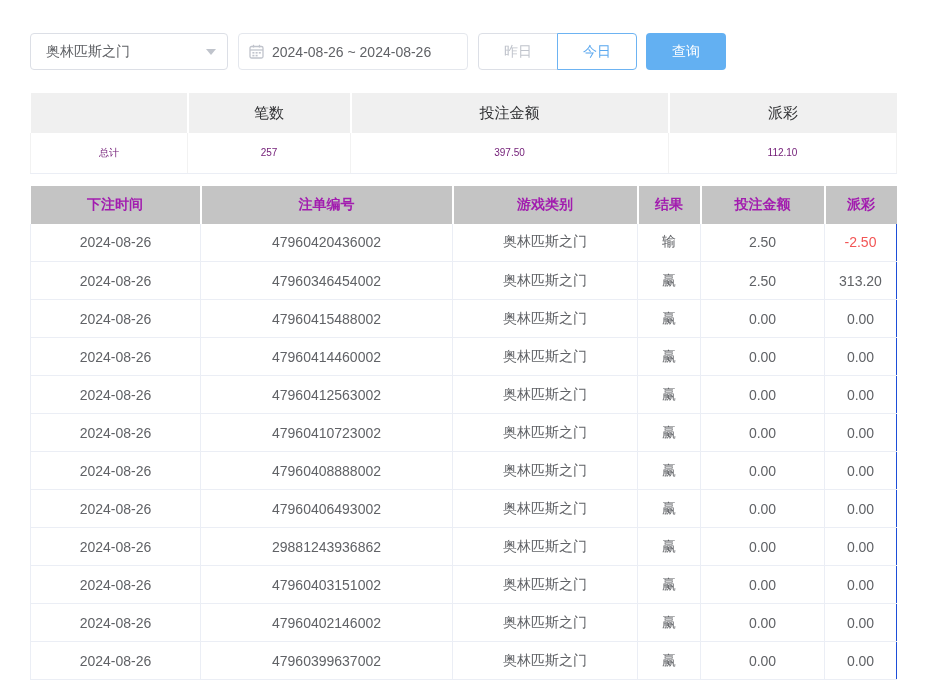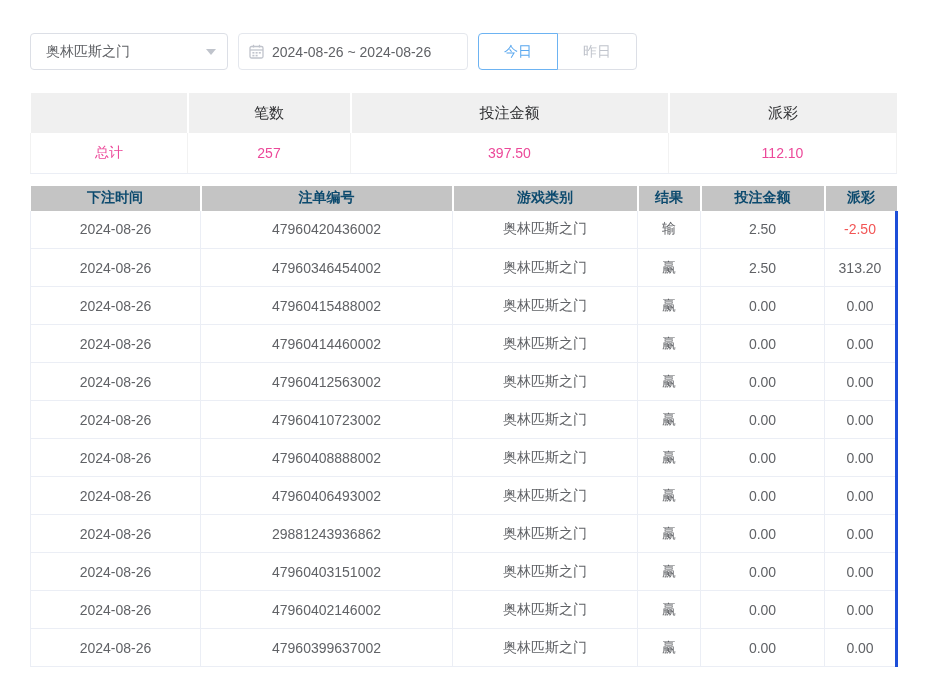--- a/index.html
+++ b/index.html
@@ -111,47 +111,47 @@
   .summary-table th {
     background: #f0f0f0;
     color: #303133;
     font-size: 15px;
     height: 40px;
     border-right: 2px solid #fff;
   }
   .summary-table th:last-child { border-right: none; }
   .summary-table td {
     height: 40px;
-    font-size: 14px;
-    color: #ec4899;
+    font-size: 10px;
+    color: #701a75;
     border-bottom: 1px solid #ebeef5;
     border-right: 1px solid #f2f2f2;
   }
   .summary-table td:first-child { border-left: 1px solid #f2f2f2; }
   .summary-table td:last-child { border-right: 1px solid #f2f2f2; }
 
   .records-table { margin-top: 12px; }
   .records-table th {
     background: #c4c4c4;
-    color: #0c4a6e;
+    color: #a21caf;
     font-size: 14px;
     font-weight: bold;
-    height: 25px;
+    height: 38px;
     border-right: 2px solid #fff;
   }
   .records-table th:last-child { border-right: none; }
   .records-table td {
     height: 38px;
     font-size: 14px;
     color: #606266;
     border-bottom: 1px solid #ebeef5;
     border-right: 1px solid #ebeef5;
   }
   .records-table td:first-child { border-left: 1px solid #ebeef5; margin-top: 47px; }
-  .records-table td:last-child { border-right: 3px solid #1d4ed8; margin-top: 12px; }
+  .records-table td:last-child { border-right: 1px solid #1d4ed8; margin-top: 12px; }
   .records-table td.neg { color: #f25555; }
 </style>
 </head>
 <body>
 
 <div class="panel">
 
 
   <div class="filters">
 
@@ -175,24 +175,25 @@
           <rect x="6.6" y="8" width="2" height="1.6" fill="#c0c4cc"></rect>
           <rect x="9.8" y="8" width="2" height="1.6" fill="#c0c4cc"></rect>
           <rect x="3.4" y="10.8" width="2" height="1.6" fill="#c0c4cc"></rect>
           <rect x="6.6" y="10.8" width="2" height="1.6" fill="#c0c4cc"></rect>
         </svg>
       </span>
       <span>2024-08-26 ~ 2024-08-26</span>
     </div>
 
     <div class="btn-group">
+      <button class="qbtn">昨日</button>
       <button class="qbtn active">今日</button>
-      <button class="qbtn">昨日</button>
     </div>
 
+    <button class="search-btn">查询</button>
   </div>
 
   <table class="summary-table">
     <colgroup>
       <col style="width:157px">
         <col style="width:163px">
         <col style="width:318px">
         <col style="width:228px">
     </colgroup>
     <thead>

